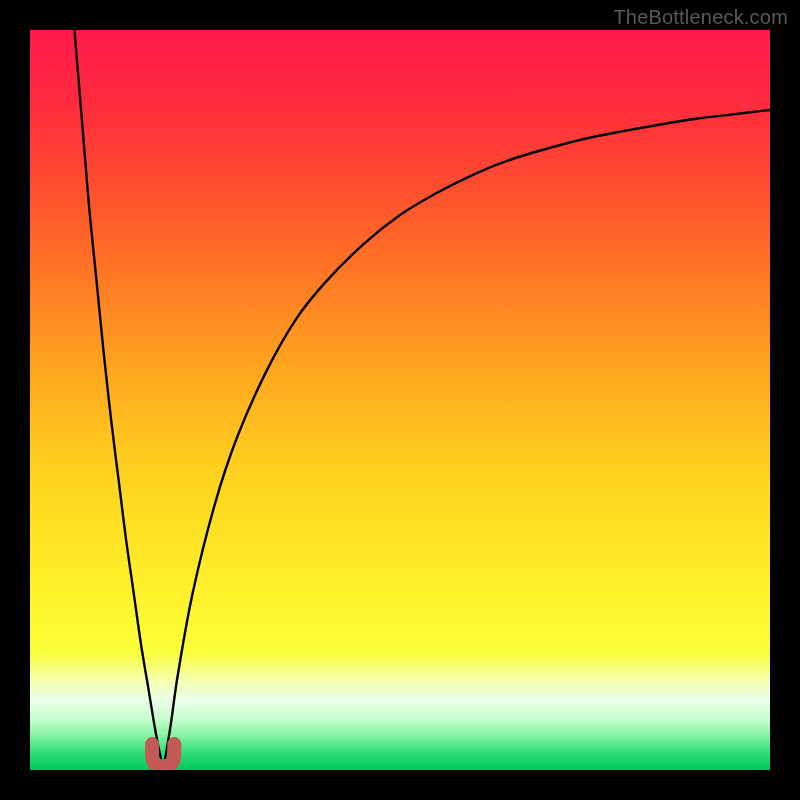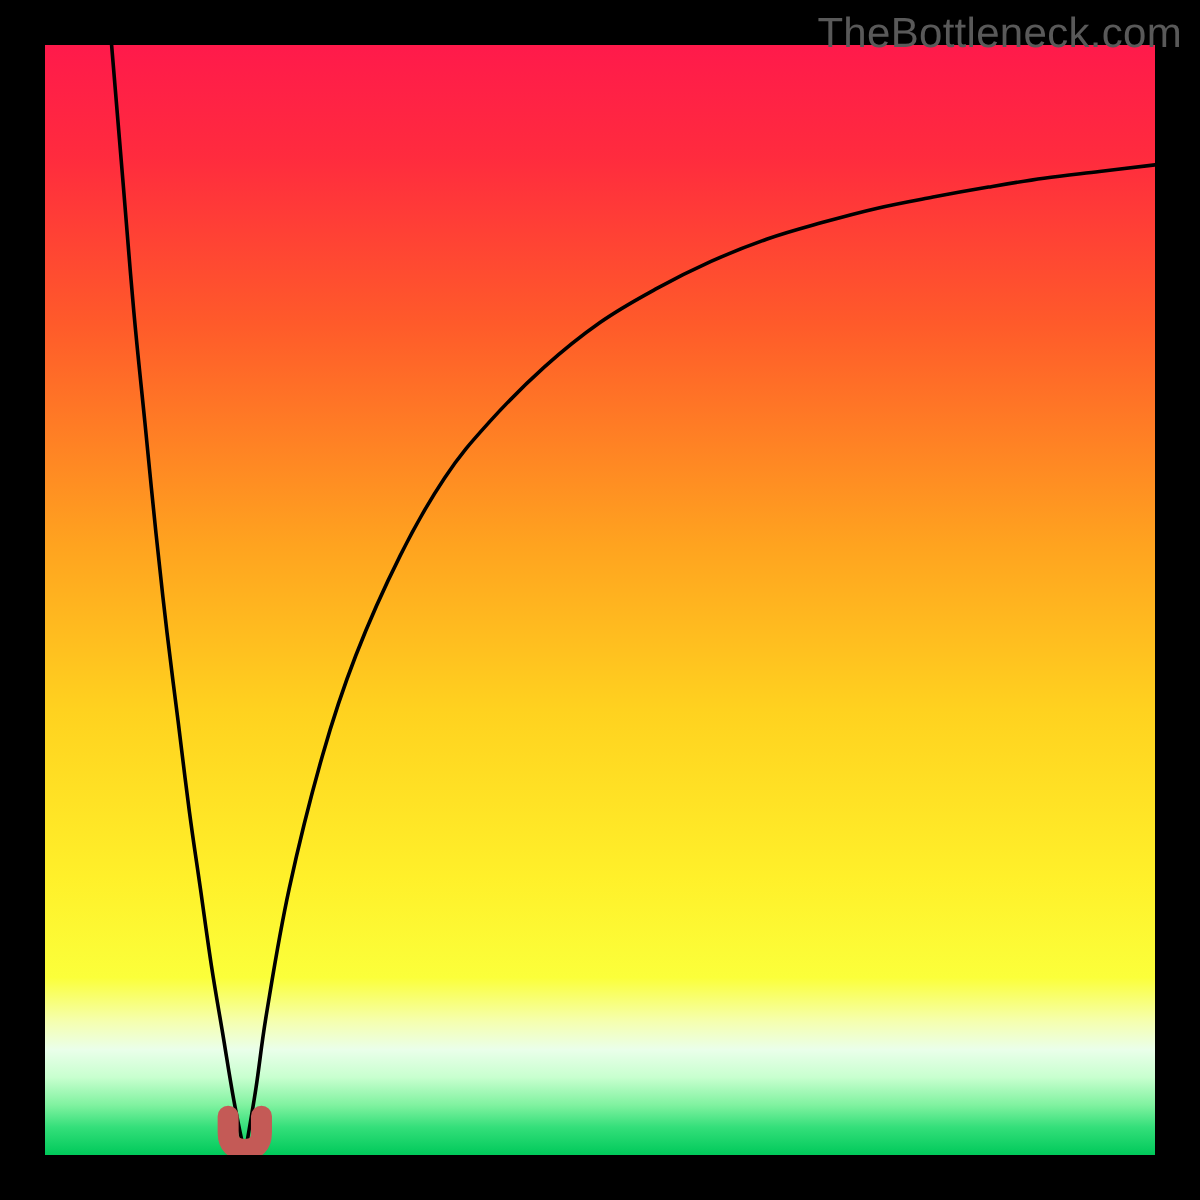--- a/index.html
+++ b/index.html
@@ -25,21 +25,21 @@
   }
   .gradient {
     position: absolute;
     inset: 0;
   }
   .attribution {
     position: absolute;
     top: 6px;
     right: 12px;
     font-family: Arial, Helvetica, sans-serif;
-    font-size: 28px;
+    font-size: 20px;
     color: #595959;
     letter-spacing: 0.2px;
     margin-left: 20px;
   }
   svg.curves {
     position: absolute;
     inset: 0;
   }
 </style>
 </head>

